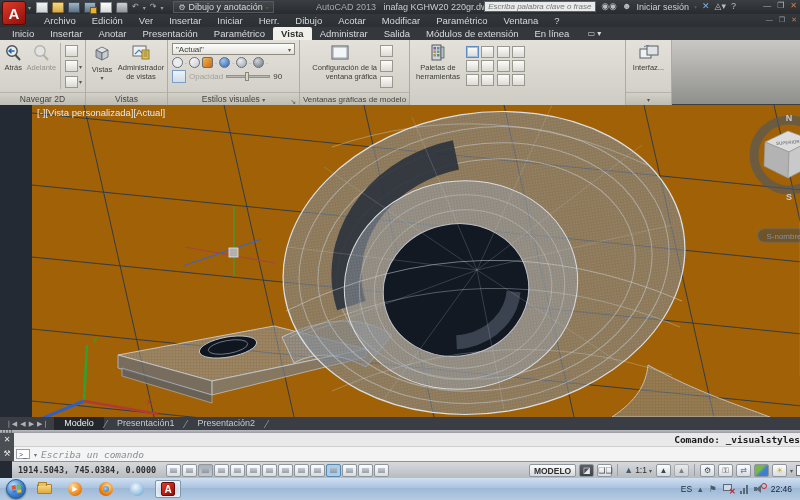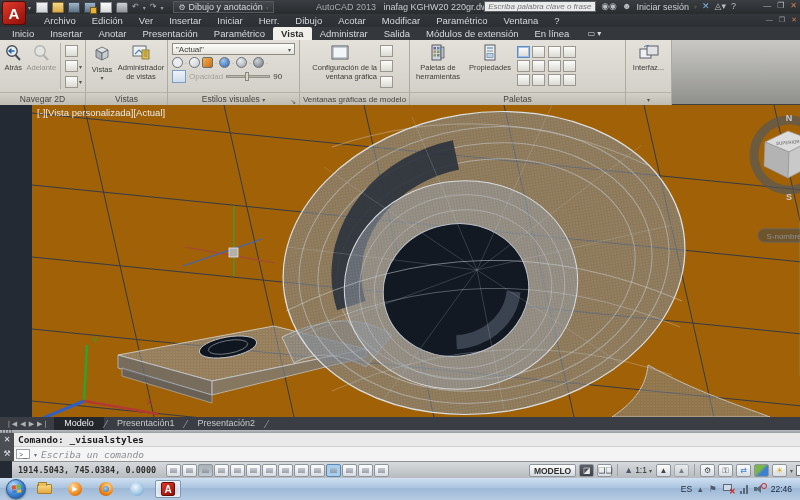--- a/index.html
+++ b/index.html
@@ -110,21 +110,21 @@
   .lsep{color:#8a8f96;transform:skewX(-18deg);font-size:11px;}
 
   
   #cmdhandle{position:absolute;left:0;top:430px;width:800px;height:3px;background:linear-gradient(#b9bdc1,#989ca0);}
   #cmdhandle .grip{position:absolute;left:2px;top:0;width:10px;height:3px;
     background:repeating-linear-gradient(90deg,#6d7175 0 1px,transparent 1px 3px);}
   #cmd-side{position:absolute;left:0;top:433px;width:14px;height:28px;background:#4b4e53;
     color:#e8eaec;font-size:8px;text-align:center;line-height:14px;}
   #cmdhist{position:absolute;left:14px;top:433px;width:786px;height:14px;background:#e9e9e9;
     border-bottom:1px solid #cfcfcf;font-family:"DejaVu Sans Mono",monospace;font-size:9.5px;
-    color:#1a1a1a;line-height:14px;padding-left:4px;font-weight:bold;}
+    color:#1a1a1a;line-height:14px;padding-left:4px;font-weight:bold;text-align:right;}
   #cmdinput{position:absolute;left:14px;top:447px;width:786px;height:14px;background:#f4f4f4;
     display:flex;align-items:center;gap:4px;padding-left:2px;}
   #prompt-box{width:14px;height:10px;border:1px solid #9aa0a6;background:#fff;
     font-size:7px;line-height:9px;text-align:center;color:#4a5056;}
   #prompt-caret{font-size:6px;color:#6a7076;}
   #prompt-text{font-family:"DejaVu Sans Mono",monospace;font-size:9.5px;font-style:italic;color:#8a8f94;}
 
   
   #statusbar{position:absolute;left:12px;top:461px;width:800px;height:17px;
     background:linear-gradient(#d7dadd,#b7bbbf);border-top:1px solid #8f9398;
@@ -403,47 +403,37 @@
               <rect x="3.5" y="3" width="2.5" height="2.5" fill="#8a5a9a"></rect>
                 <rect x="7" y="3" width="2.5" height="2.5" fill="#5a8aba"></rect>
               <rect x="3.5" y="6.5" width="2.5" height="2.5" fill="#ba8a5a"></rect>
                 <rect x="7" y="6.5" width="2.5" height="2.5" fill="#6aa06a"></rect>
               <rect x="3.5" y="10" width="2.5" height="2.5" fill="#9a9a5a"></rect>
                 <rect x="7" y="10" width="2.5" height="2.5" fill="#7a7a8a"></rect>
               <rect x="11" y="3" width="3" height="11" fill="#b9c0c6" stroke="#4a4f54" stroke-width=".7"></rect>
             </svg>
             <span>Paletas de herramientas</span>
           </div>
-          <div class="bigbtn" style="width:48px;">
-            <svg class="bico" width="14" height="18" viewBox="0 0 14 18">
-              <rect x="2" y="1" width="10" height="15" fill="#e8ecef" stroke="#4a4f54" stroke-width=".9"></rect>
-              <line x1="4" y1="4" x2="10" y2="4" stroke="#4a7fb0" stroke-width="1"></line>
-              <line x1="4" y1="7" x2="10" y2="7" stroke="#8a9098" stroke-width="1"></line>
-              <rect x="4" y="9.5" width="6" height="4" fill="#b9d0e4" stroke="#5a7a9a" stroke-width=".6"></rect>
-            </svg>
-            <span>Propiedades</span>
-          </div>
           <div class="pgrid">
             <span class="mini sel"></span>
             <span class="mini"></span>
             <span class="mini"></span>
             <span class="mini"></span>
             <span class="mini"></span>
             <span class="mini"></span>
           </div>
           <div class="pgrid">
             <span class="mini"></span>
             <span class="mini"></span>
             <span class="mini"></span>
             <span class="mini"></span>
             <span class="mini"></span>
             <span class="mini"></span>
           </div>
         </div>
-        <div class="plabel">Paletas</div>
       </div>
 
       <div class="panel" style="width:46px;">
         <div class="pbody">
           <div class="bigbtn" style="width:40px;">
             <svg class="bico" width="22" height="18" viewBox="0 0 22 18">
               <rect x="2" y="5" width="11" height="9" fill="#eef1f4" stroke="#5a5f64" stroke-width="1"></rect>
               <rect x="9" y="2" width="11" height="9" fill="#dfe3e6" stroke="#5a5f64" stroke-width="1"></rect>
               <path d="M6,3 Q8,1 11,1.5" stroke="#4a7fb0" stroke-width="1" fill="none"></path>
             </svg>

